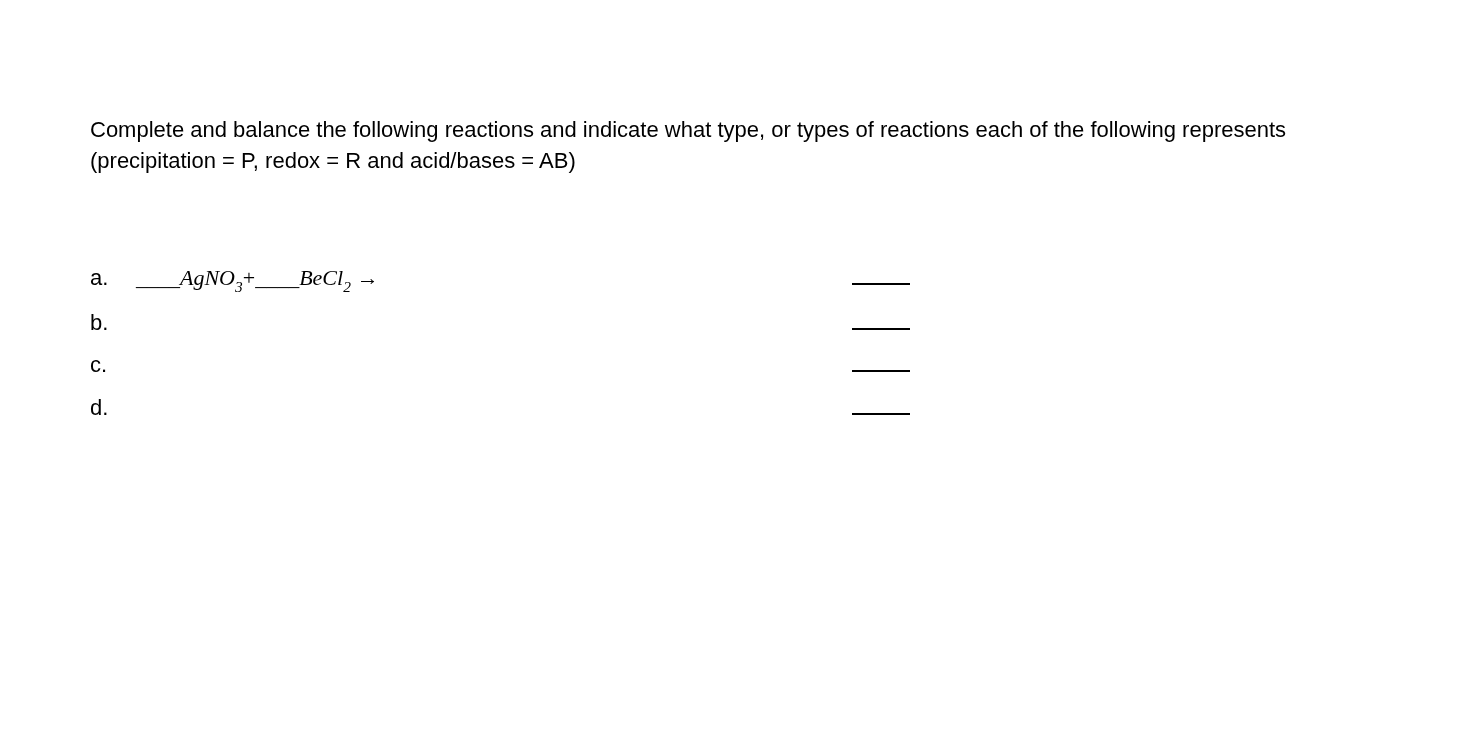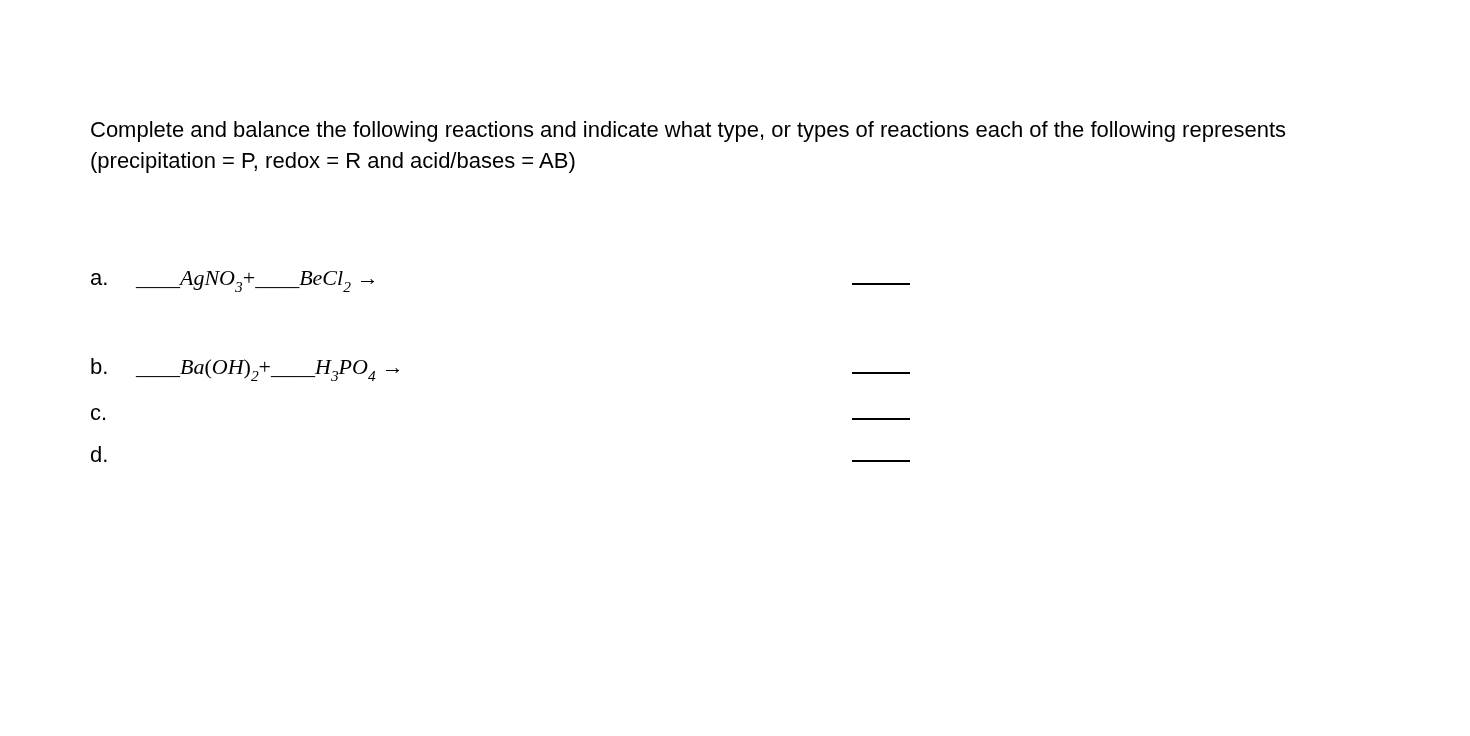--- a/index.html
+++ b/index.html
@@ -79,23 +79,20 @@
   <div class="problem-row">
     <span class="label">a.</span>
     <span class="equation">
       <span class="blank-dash">____</span><span>AgNO</span><span class="sub">3</span><span class="plus">+</span><span class="blank-dash">____</span><span>BeCl</span><span class="sub">2</span><span class="arrow">→</span>
     </span>
     <span class="type-blank"></span>
   </div>
 
   <div class="problem-row">
     <span class="label">b.</span>
-    <span class="equation">
-      <span class="blank-dash">____</span><span>Ba</span><span class="upright">(</span><span>OH</span><span class="upright">)</span><span class="sub">2</span><span class="plus">+</span><span class="blank-dash">____</span><span>H</span><span class="sub">3</span><span>PO</span><span class="sub">4</span><span class="arrow">→</span>
-    </span>
     <span class="type-blank"></span>
   </div>
 
   <div class="problem-row">
     <span class="label">c.</span>
     <span class="type-blank"></span>
   </div>
 
   <div class="problem-row">
     <span class="label">d.</span>

